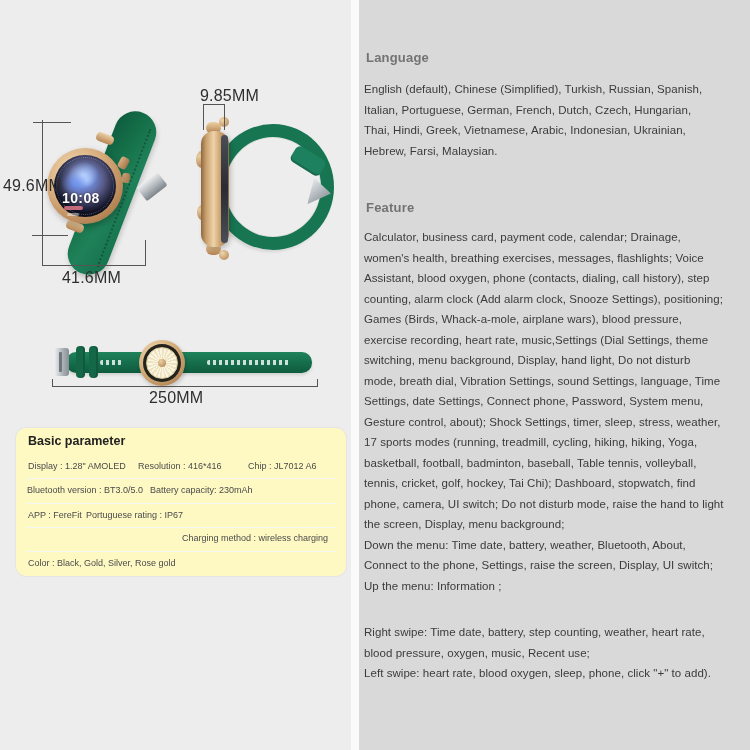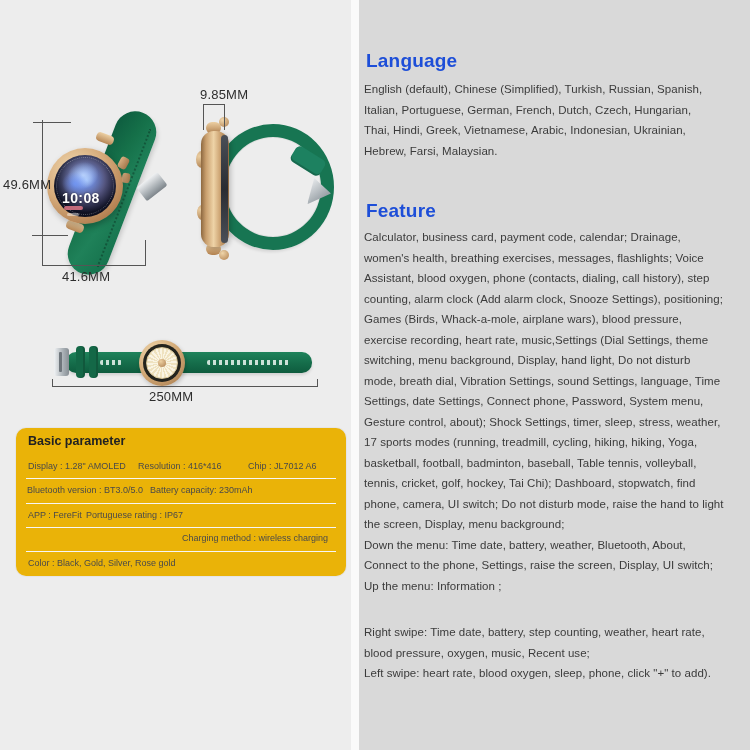--- a/index.html
+++ b/index.html
@@ -10,34 +10,34 @@
   }
   .abs{position:absolute;}
   .grp{position:absolute; left:0; top:0; width:0; height:0;}
 
   
   .left-col{left:0; top:0; width:351px; height:750px; background:#ededed;}
   .divider{left:351px; top:0; width:8px; height:750px; background:#fafafa;}
   .right-col{left:359px; top:0; width:391px; height:750px; background:#d9d9d9;}
 
   
-  .sec-heading{font-size:19px; font-weight:bold; color:#1d4ed8; letter-spacing:0.2px;text-align:center;}
+  .sec-heading{font-size:13px; font-weight:bold; color:#737373; letter-spacing:0.2px;text-align:center;}
   .text-block{
     font-size:11.5px; line-height:20.5px; color:#3b3b3b;
     white-space:pre-line; width:384px; letter-spacing:0.05px;
   }
   .lang-heading{left:366px; top:50px;}
   .lang-body{left:364px; top:79px;}
   .feat-heading{left:366px; top:200px;}
   .feat-body{left:364px; top:227px;}
   .feat-swipe{left:364px; top:622px;}
 
   
   .dline{background:#555555;}
-  .dlabel{font-size:13px; color:#2e2e2e; letter-spacing:0.2px;}
+  .dlabel{font-size:16px; color:#2e2e2e; letter-spacing:0.2px;}
 
   
   .fw-strap{left:91px; top:107px; width:42px; height:172px; border-radius:21px;
     transform:rotate(21deg);
     background:linear-gradient(105deg,#0d5a3e 0%,#157049 32%,#1f8159 62%,#14704b 100%);
     box-shadow:2px 3px 5px rgba(0,0,0,0.18);}
   .fw-stitch{position:absolute; right:7px; top:12px; bottom:12px; width:0;
     border-right:2px dotted rgba(0,0,0,0.28);}
   .fw-lug{width:18px; height:9px; border-radius:4px; transform:rotate(21deg);
     background:linear-gradient(180deg,#ecd0a4,#b78756);}
@@ -114,21 +114,21 @@
     box-shadow:1px 2px 4px rgba(0,0,0,0.2);}
   .flat-dial-bezel{left:143px; top:344px; width:38px; height:38px; border-radius:50%; background:#23231d;}
   .flat-dial-face{left:146px; top:347px; width:32px; height:32px; border-radius:50%;
     background:repeating-conic-gradient(from 0deg, #efe2bf 0deg 9deg, #faf4e3 9deg 18deg);
     border:1px solid #d9c79a; box-sizing:border-box;}
   .flat-dial-cap{left:158px; top:359px; width:8px; height:8px; border-radius:50%;
     background:radial-gradient(circle at 35% 30%,#eed0a1,#ad8052);}
 
   
   .spec-card{left:16px; top:428px; width:330px; height:148px; border-radius:10px;
-    background:#eab308; box-shadow:0 0 0 1px rgba(0,0,0,0.03);}
+    background:#fef9c3; box-shadow:0 0 0 1px rgba(0,0,0,0.03);}
   .spec-title{position:absolute; left:12px; top:6px; font-size:12.5px; font-weight:bold; color:#222222;}
   .spec-cell{position:absolute; font-size:9px; color:#4a4a4a; white-space:nowrap;}
   .spec-sep{position:absolute; left:10px; right:10px; height:1px; background:#f6f6f6;}
 </style>
 </head>
 <body>
 
 <div class="page">
 
   <div class="abs left-col"></div>

